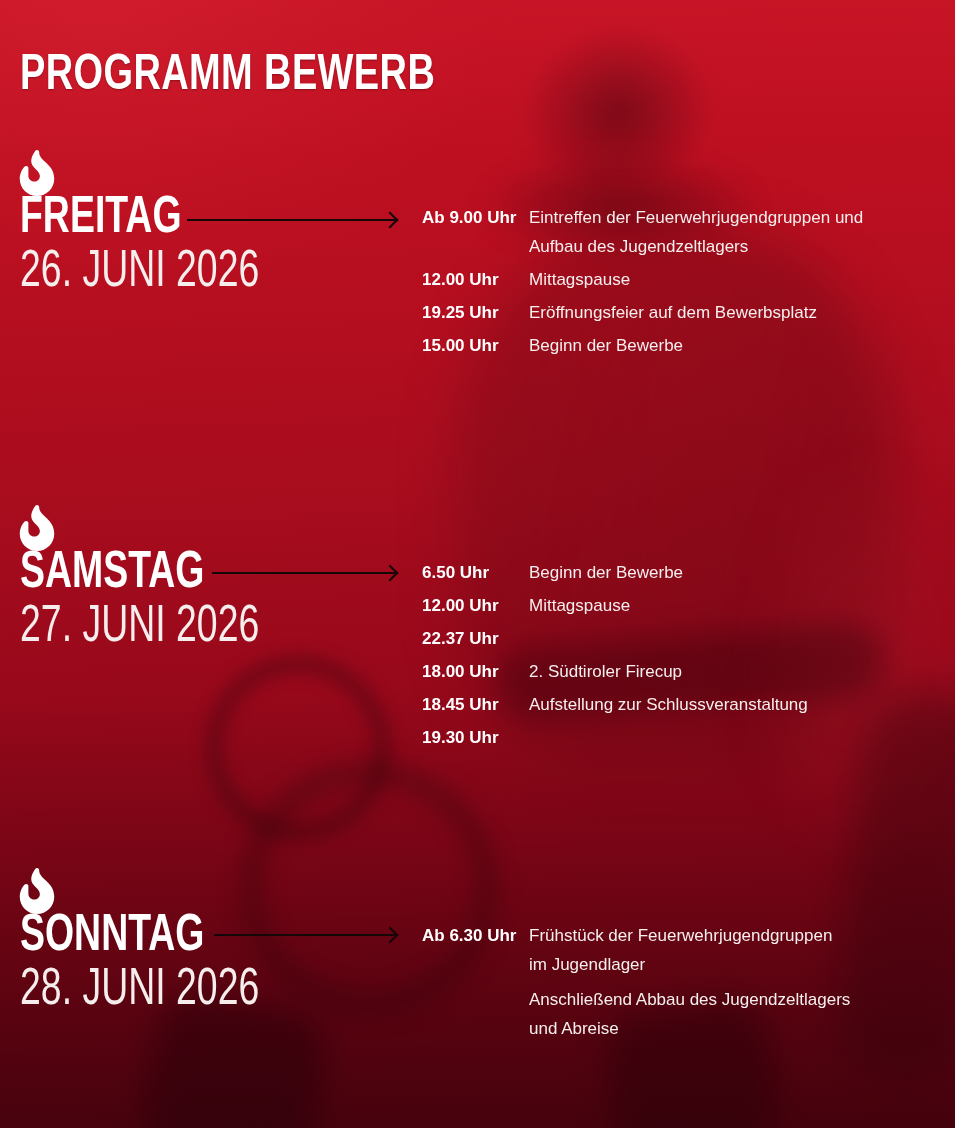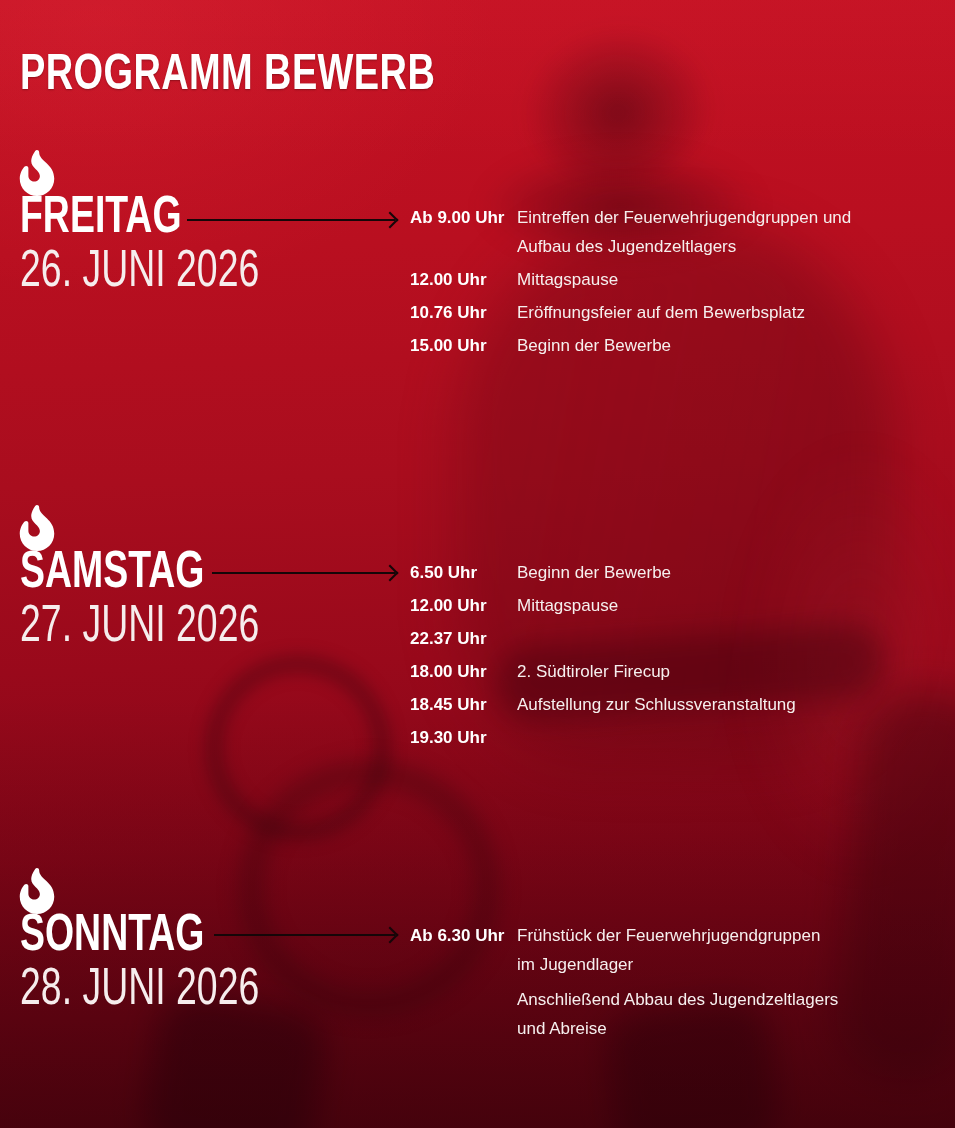--- a/index.html
+++ b/index.html
@@ -74,21 +74,21 @@
   .arrow::after{
     content:"";position:absolute;right:-1px;top:50%;
     width:10px;height:10px;
     border-top:2.5px solid #150608;border-right:2.5px solid #150608;
     transform:translateY(-50%) rotate(45deg);
   }
   .day-s1 .arrow{left:187px;width:208px;top:69px;}
   .day-s2 .arrow{left:212px;width:183px;top:67px;}
   .day-s3 .arrow{left:214px;width:181px;top:66px;}
   .schedule{position:absolute;left:410px;top:53px;width:510px;}
-  .row{display:flex;align-items:flex-start;margin-bottom:4px;}
+  .row{display:flex;align-items:flex-start;margin-bottom:4px;margin-left:12px;}
   .row.spaced{margin-top:6px;}
   .time{
     flex:0 0 107px;font-size:17px;font-weight:bold;color:#ffffff;
     line-height:29px;white-space:nowrap;
   }
   .desc{
     flex:1;font-size:17px;color:#f6efee;
     line-height:29px;white-space:pre-line;
   }
 </style>
@@ -125,21 +125,21 @@
       <div class="row">
         <div class="time">Ab 9.00 Uhr</div>
         <div class="desc">Eintreffen der Feuerwehrjugendgruppen und
 Aufbau des Jugendzeltlagers</div>
       </div>
       <div class="row">
         <div class="time">12.00 Uhr</div>
         <div class="desc">Mittagspause</div>
       </div>
       <div class="row">
-        <div class="time">10.76 Uhr</div>
+        <div class="time">19.25 Uhr</div>
         <div class="desc">Eröffnungsfeier auf dem Bewerbsplatz</div>
       </div>
       <div class="row">
         <div class="time">15.00 Uhr</div>
         <div class="desc">Beginn der Bewerbe</div>
       </div>
     </div>
   </div>
 
   <div class="day day-s2">

